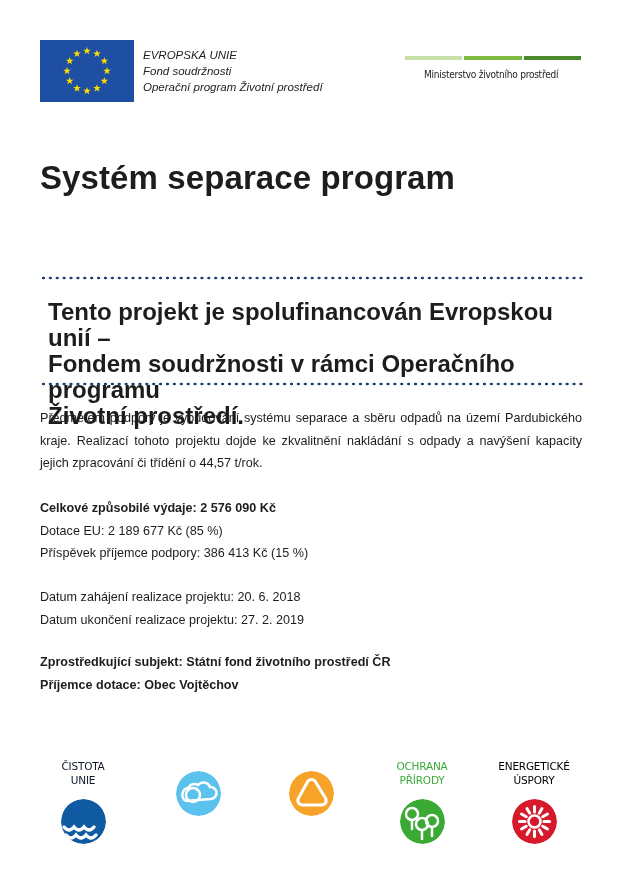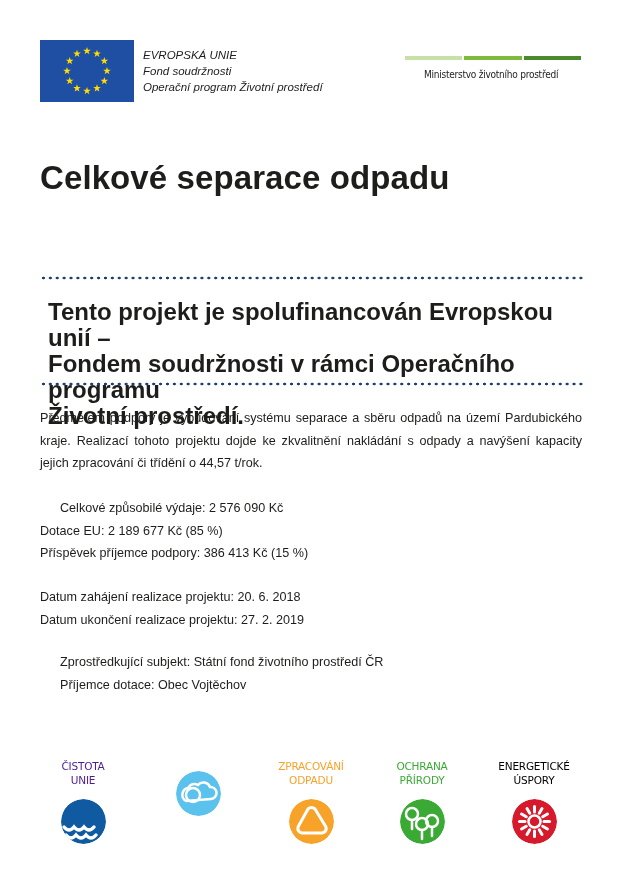--- a/index.html
+++ b/index.html
@@ -22,21 +22,21 @@
   .dots { position: absolute; left: 40px; width: 543px; height: 4px;
           background-image: radial-gradient(circle, #1e3f73 1.3px, transparent 1.6px);
           background-size: 6.9px 4px; background-repeat: repeat-x; }
 
   .subtitle { position: absolute; left: 40px; top: 291px; width: 545px; font-size: 24px; line-height: 26px; font-weight: bold; margin: 8px; }
 
   .body-text { position: absolute; left: 40px; top: 407px; width: 542px; font-size: 12.6px; line-height: 22.5px; text-align: justify; margin: 0; }
 
   .info { position: absolute; left: 40px; font-size: 12.6px; line-height: 22.5px; }
   .info div { white-space: nowrap; }
-  .b { font-weight: normal; margin-left: 20px; }
+  .b { font-weight: bold; }
 
   .icons { position: absolute; left: 0; top: 759px; width: 622px; }
   .icon-item { position: absolute; width: 110px; text-align: center; }
   .icon-label { font-family: "DejaVu Sans", sans-serif; font-size: 10.5px; line-height: 14px; letter-spacing: -0.2px; }
   .icon-circle { width: 45px; height: 45px; margin: 12px auto 0; border-radius: 50%; position: relative; overflow: hidden; }
   .icon-circle svg { width: 45px; height: 45px; display: block; }
 </style>
 </head>
 <body>
 
@@ -68,21 +68,21 @@
 <div class="ministry">
   <div class="ministry-bars">
     <span style="background:#c6e0a8"></span>
     <span style="background:#7dba3d"></span>
     <span style="background:#4a8a2c"></span>
   </div>
   <div class="ministry-name">Ministerstvo životního prostředí</div>
 </div>
 
 <h1 class="title">
-  <div>Celkové separace odpadu</div>
+  <div>Systém separace program</div>
 </h1>
 
 <div class="dots" style="top:276px"></div>
 
 <h2 class="subtitle">
   <div>Tento projekt je spolufinancován Evropskou unií –</div>
   <div>Fondem soudržnosti v rámci Operačního programu</div>
   <div>Životní prostředí.</div>
 </h2>
 
@@ -100,21 +100,21 @@
   <div>Datum zahájení realizace projektu: 20. 6. 2018</div>
   <div>Datum ukončení realizace projektu: 27. 2. 2019</div>
 </div>
 
 <div class="info b" style="top:651px">
   <div>Zprostředkující subjekt: Státní fond životního prostředí ČR</div>
   <div>Příjemce dotace: Obec Vojtěchov</div>
 </div>
 
 <div class="icons">
-  <div class="icon-item" style="left:28px; color:#4c1d95">
+  <div class="icon-item" style="left:28px; color:#0f172a">
     <div class="icon-label">
       <div>ČISTOTA</div>
       <div>UNIE</div>
     </div>
     <div class="icon-circle">
       <svg viewBox="0 0 45 45">
         <circle cx="22.5" cy="22.5" r="22.5" fill="#0f5aa0"></circle>
         <path d="M3 28 q5 6 10 0 q5 6 10 0 q5 6 10 0" stroke="#fff" stroke-width="3.5" fill="none" stroke-linecap="round"></path>
         <path d="M5 36 q5 6 10 0 q5 6 10 0 q5 6 10 0" stroke="#fff" stroke-width="3.5" fill="none" stroke-linecap="round"></path>
       </svg>
@@ -125,24 +125,20 @@
     <div class="icon-circle">
       <svg viewBox="0 0 45 45">
         <circle cx="22.5" cy="22.5" r="22.5" fill="#5bc2ee"></circle>
         <path d="M10 30 a7 7 0 0 1 2 -13 a7 7 0 0 1 10 -3 a7 7 0 0 1 12 2 a6 6 0 0 1 1 12 z" stroke="#fff" stroke-width="2.5" fill="none"></path>
         <circle cx="17" cy="24" r="7" stroke="#fff" stroke-width="2.5" fill="none"></circle>
       </svg>
     </div>
   </div>
 
   <div class="icon-item" style="left:256px; color:#f7a229">
-    <div class="icon-label">
-      <div>ZPRACOVÁNÍ</div>
-      <div>ODPADU</div>
-    </div>
     <div class="icon-circle">
       <svg viewBox="0 0 45 45">
         <circle cx="22.5" cy="22.5" r="22.5" fill="#f7a229"></circle>
         <path d="M19 10 q3.5 -3 7 0 l11 18 q1 5 -4 6 h-20 q-5 -1 -4 -6 z" stroke="#fff" stroke-width="3" fill="none" stroke-linejoin="round"></path>
       </svg>
     </div>
   </div>
 
   <div class="icon-item" style="left:367px; color:#3aaa35">
     <div class="icon-label">

